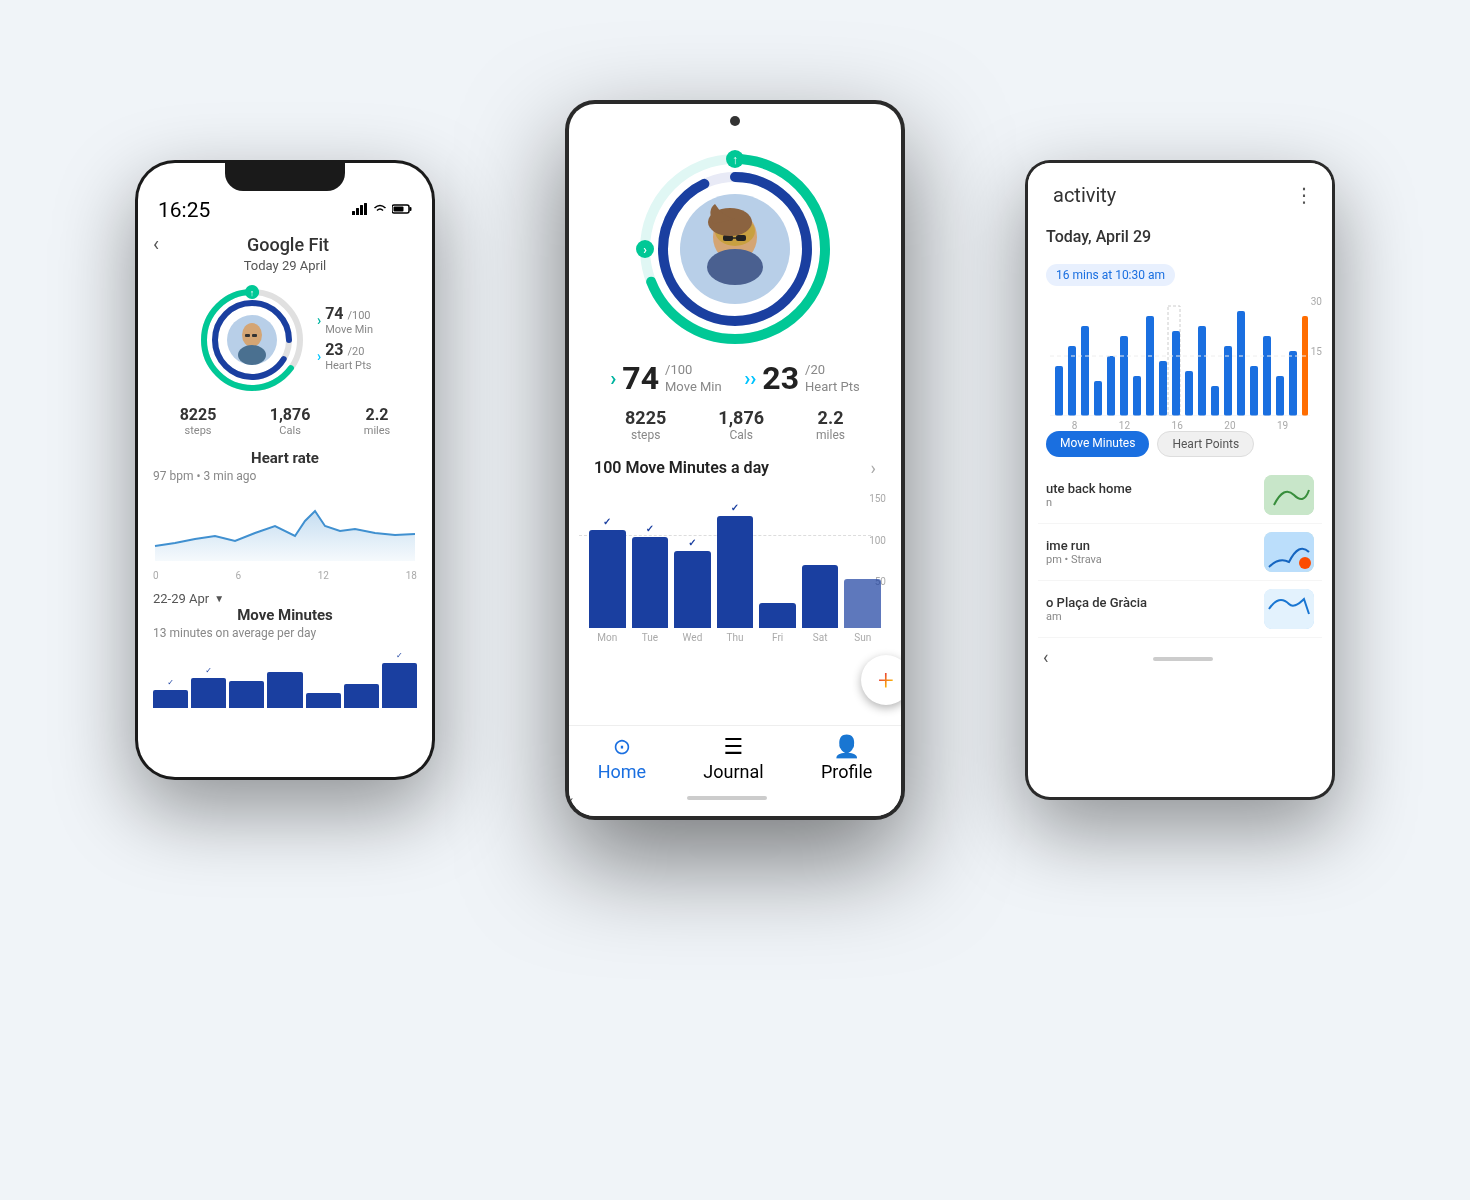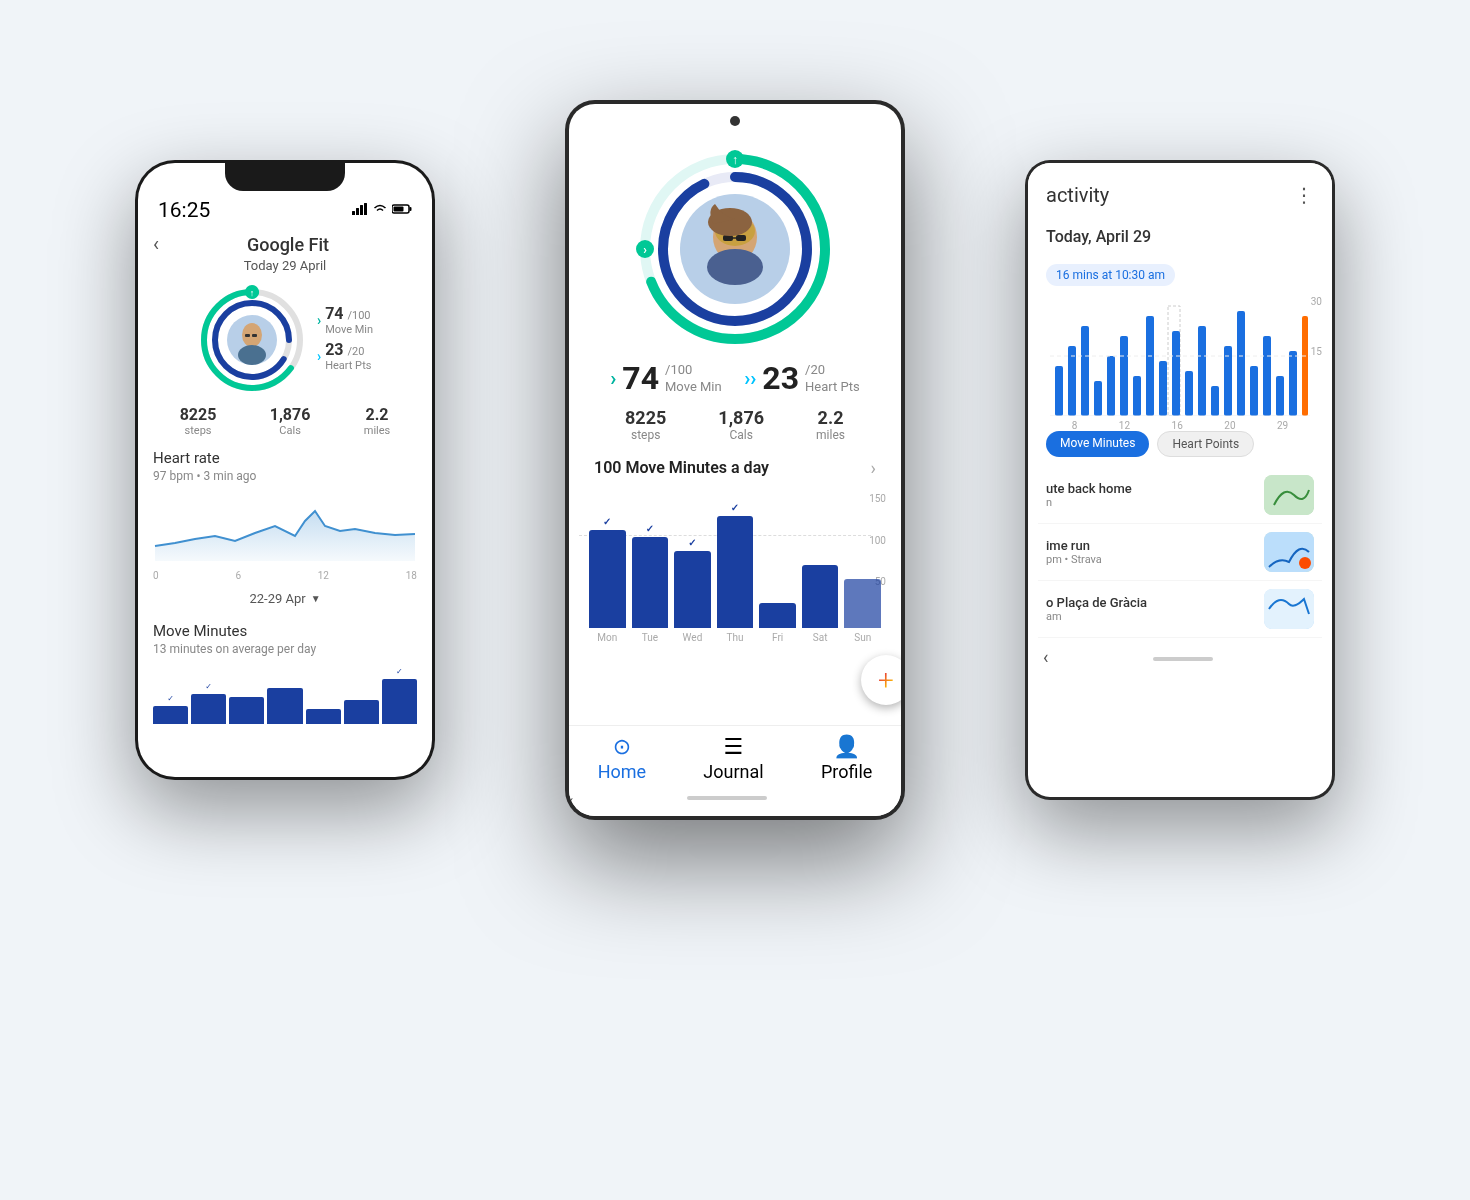--- a/index.html
+++ b/index.html
@@ -107,44 +107,44 @@
 
     .left-steps-row {
       display: flex;
       justify-content: space-around;
       text-align: center;
       margin-bottom: 12px;
     }
     .step-item .value { font-size: 16px; font-weight: 700; color: #333; }
     .step-item .label { font-size: 11px; color: #888; }
 
-    .section-title { font-size: 15px; font-weight: 400; color: #333; margin-bottom: 2px; }
+    .section-title { font-size: 15px; font-weight: 700; color: #333; margin-bottom: 2px; text-align: center; }
     .section-sub { font-size: 12px; color: #888; margin-bottom: 8px; }
 
     .heart-rate-chart {
       width: 100%;
       height: 70px;
       margin-bottom: 5px;
     }
     .chart-axis {
       display: flex;
       justify-content: space-between;
       font-size: 10px;
       color: #aaa;
       margin-bottom: 10px;
     }
 
     .date-range-btn {
       display: flex;
       align-items: center;
-      justify-content: center;
+      justify-content: flex-start;
       gap: 5px;
       font-size: 13px;
       color: #555;
-      margin-bottom: 16px;
+      margin-bottom: 0;
     }
     .dropdown-arrow { font-size: 10px; color: #555; }
 
     .move-minutes-left .section-title { font-size: 15px; }
     .move-minutes-left .section-sub { font-size: 12px; color: #888; margin-bottom: 8px; }
 
     .bar-chart-left {
       display: flex;
       align-items: flex-end;
       gap: 3px;
@@ -377,21 +377,21 @@
       overflow: hidden;
     }
 
     .right-header {
       display: flex;
       align-items: center;
       justify-content: space-between;
       padding: 20px 18px 10px;
       background: #fff;
     }
-    .right-title { font-size: 20px; font-weight: 400; color: #333; }
+    .right-title { font-size: 20px; font-weight: 400; color: #333; margin-left: 7px; }
     .right-menu { font-size: 20px; color: #555; cursor: pointer; }
 
     .right-tabs {
       display: flex;
       justify-content: space-around;
       border-bottom: 1px solid #eee;
       padding-bottom: 0;
       margin: 0 18px;
     }
     .right-tab {
@@ -821,21 +821,21 @@
 
           <line x1="0" y1="120" x2="260" y2="120" stroke="#eee" stroke-width="1"></line>
 
           <line x1="0" y1="60" x2="260" y2="60" stroke="#eee" stroke-width="1" stroke-dasharray="4,3"></line>
         </svg>
         <div style="display:flex; justify-content:space-around; font-size:10px; color:#aaa; padding: 0 5px;">
           <span>8</span>
           <span>12</span>
           <span>16</span>
           <span>20</span>
-          <span>29</span>
+          <span>19</span>
         </div>
       </div>
 
       <div class="filter-pills">
         <div class="pill active">Move Minutes</div>
         <div class="pill inactive">Heart Points</div>
       </div>
 
       <div class="activity-list">
         <div class="activity-item">

